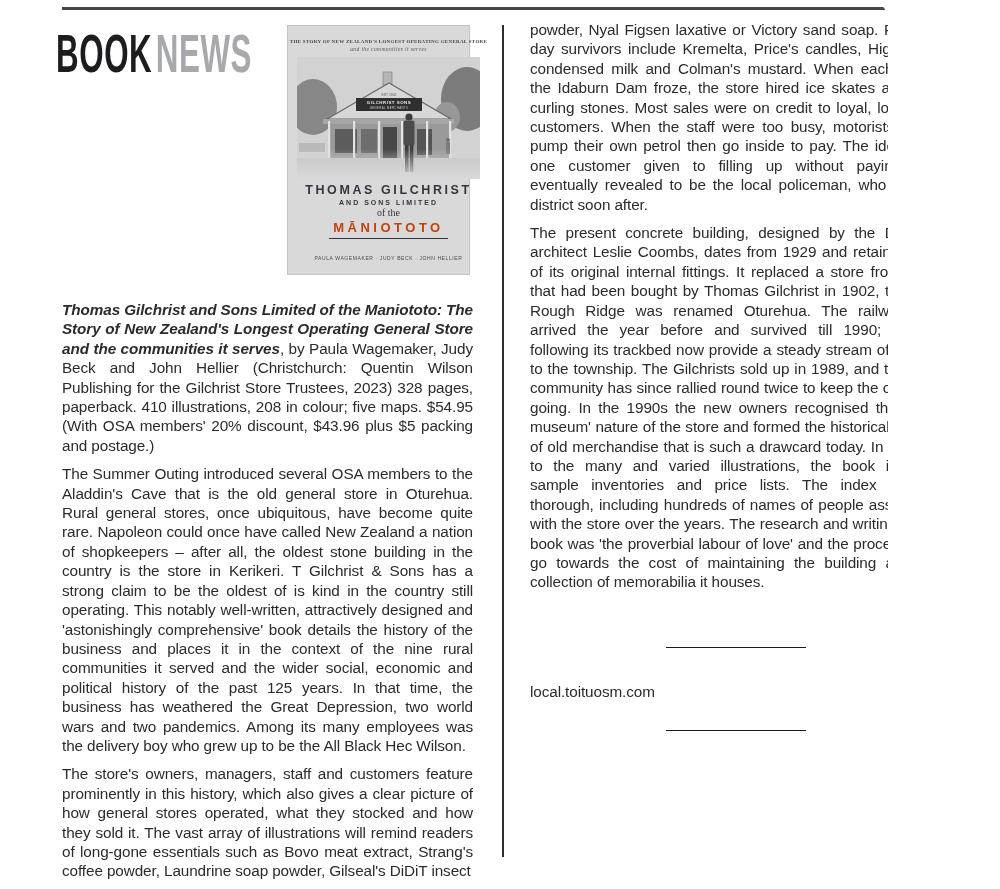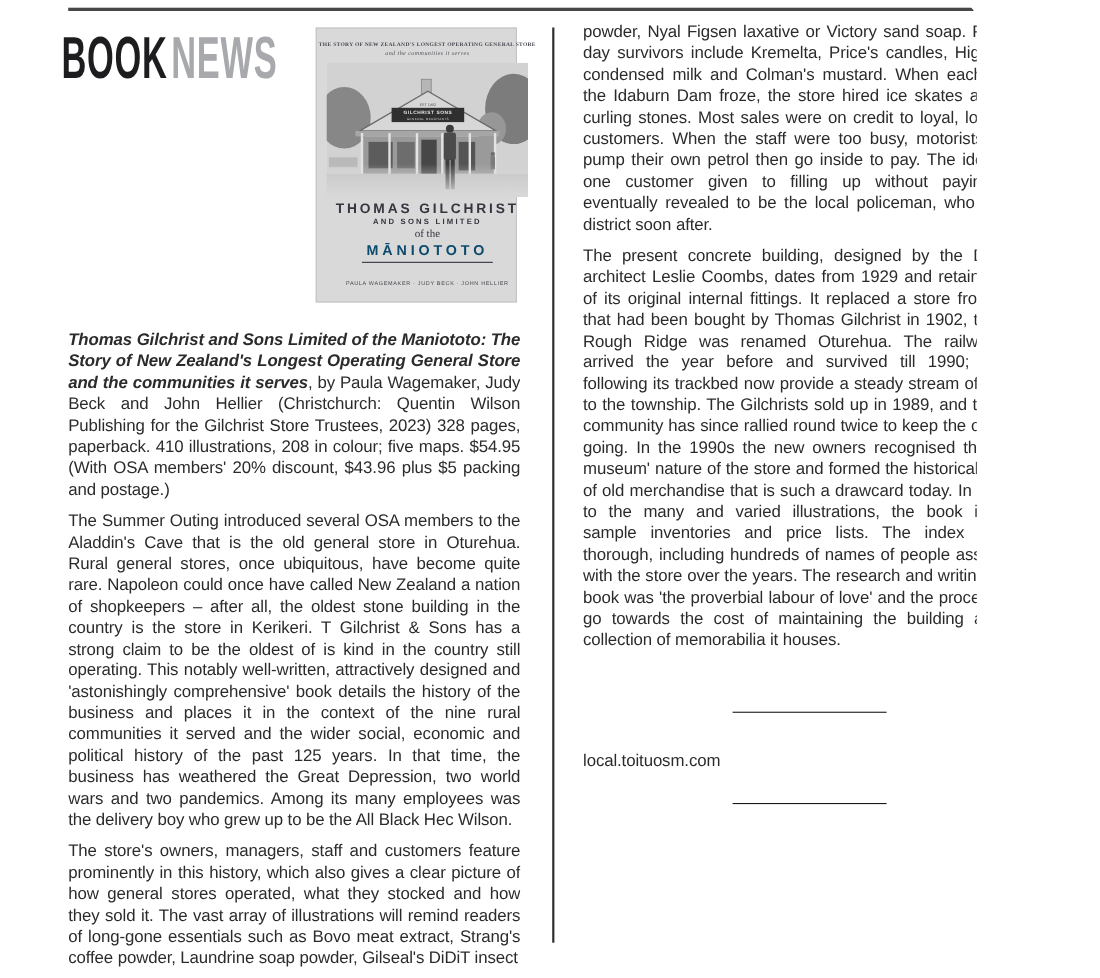--- a/index.html
+++ b/index.html
@@ -60,21 +60,21 @@
     font-size: 7px; font-weight: bold; letter-spacing: 2px;
     color: #35353f;
   }
   .cov-ofthe {
     font-family: "Liberation Serif", serif;
     font-size: 10px; margin-top: 1px;
     color: #35353f;
   }
   .cov-title4 {
     font-size: 13px; font-weight: bold; letter-spacing: 3.5px;
-    color: #0c4a6e;
+    color: #c2410c;
     border-bottom: 1.2px solid #35353f;
     padding: 1px 4px 3px 4px; margin-top: 1px;
   }
   .cov-authors {
     margin-top: auto; margin-bottom: 13px;
     font-size: 5px; letter-spacing: 0.6px; color: #4a4a52;
     white-space: nowrap;
   }
 
   

